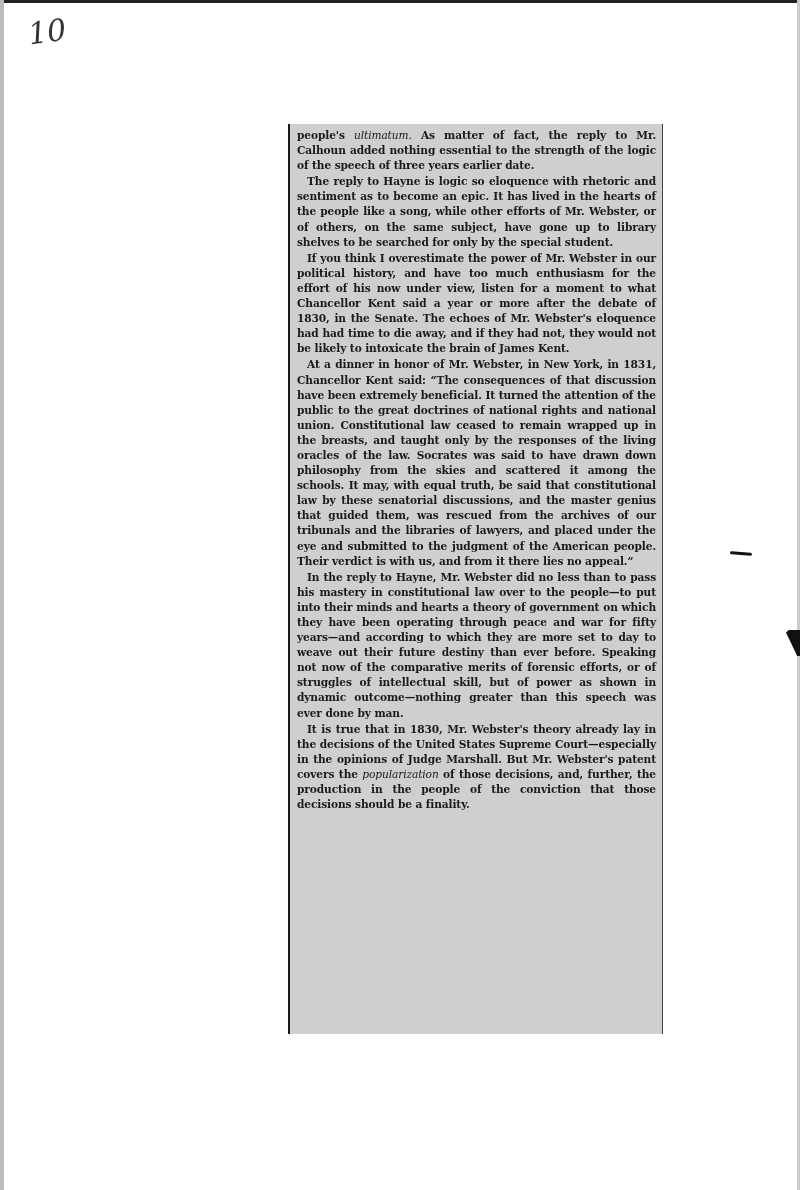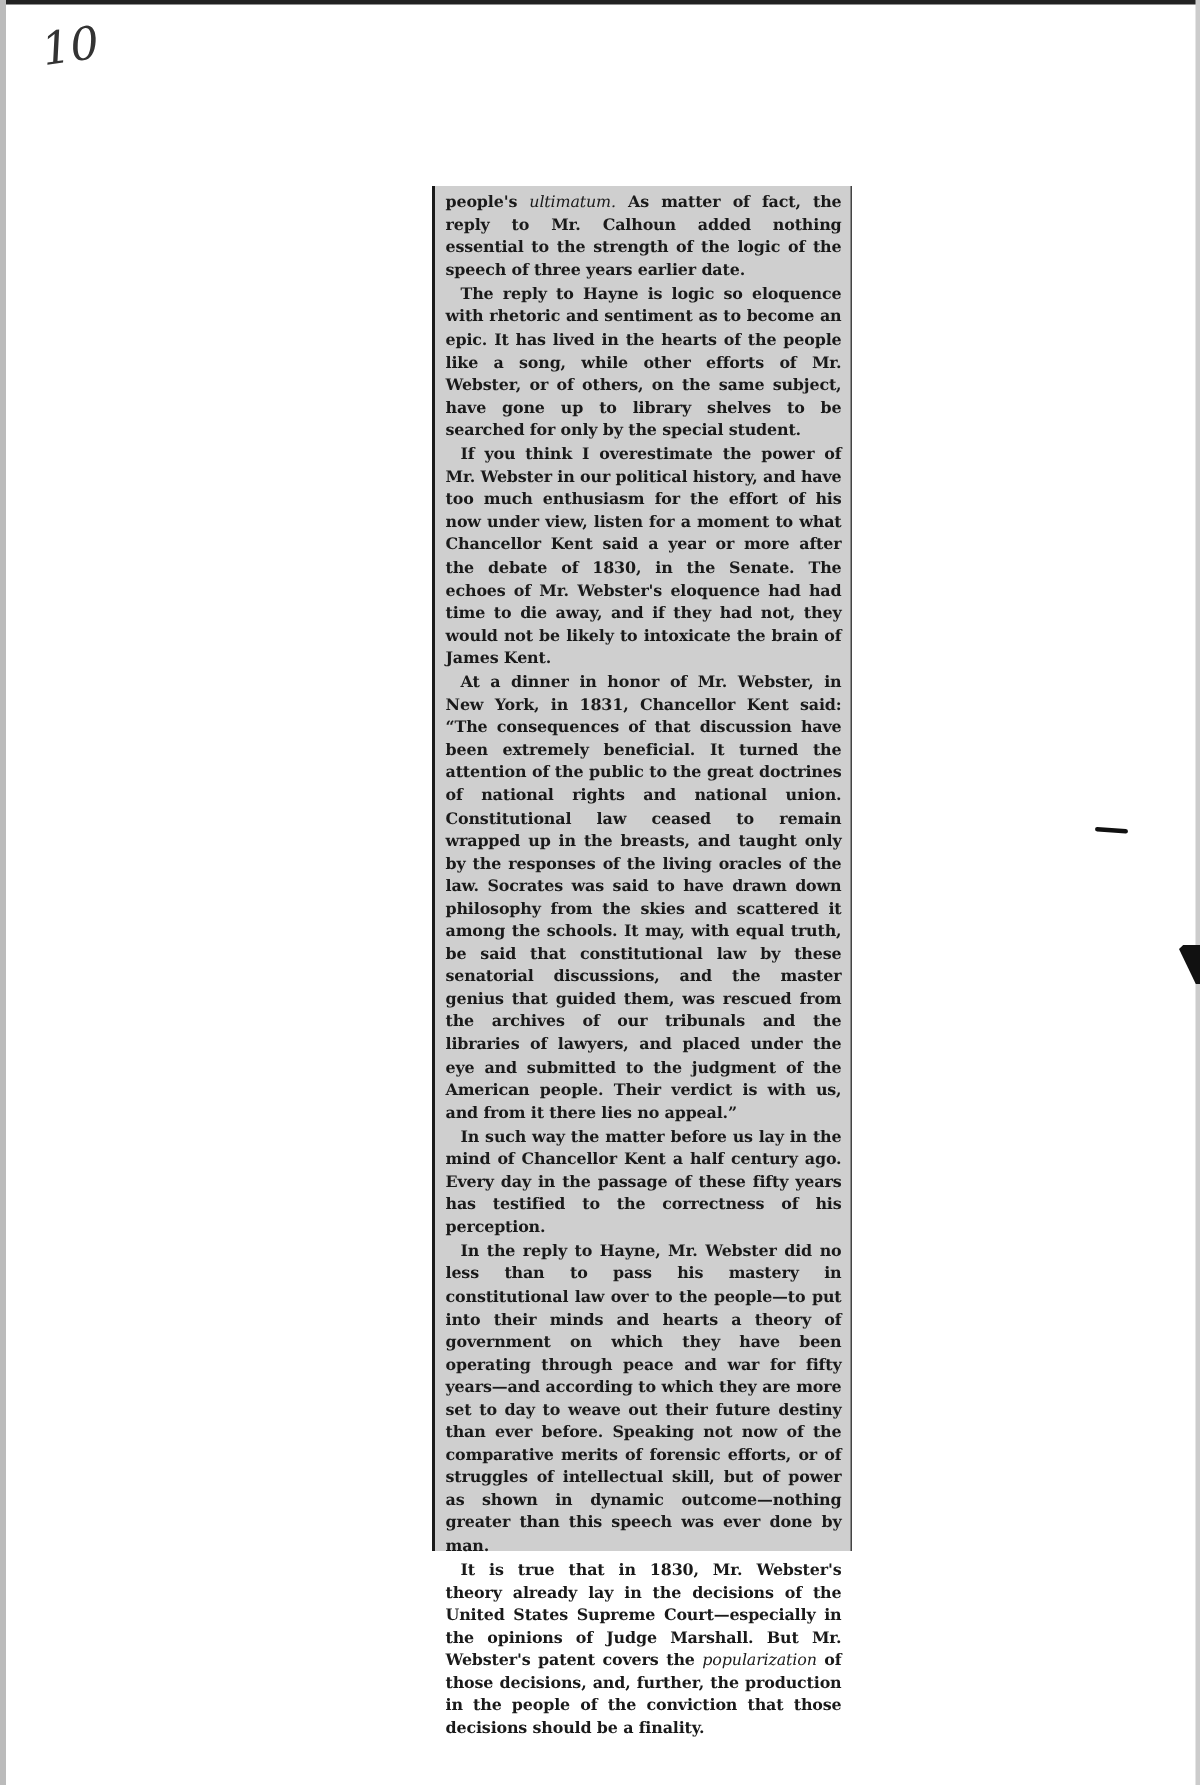--- a/index.html
+++ b/index.html
@@ -8,21 +8,21 @@
     font-family: "DejaVu Serif", serif;
   }
   .page-edge-top { position:absolute; left:0; top:0; width:800px; height:3px; background:#222; }
   .page-edge-left { position:absolute; left:0; top:0; width:4px; height:1190px; background:#bbb; }
   .page-edge-right { position:absolute; right:0; top:0; width:3px; height:1190px; background:#ccc; }
   .page-number {
     position:absolute; left:28px; top:14px; font-family:"DejaVu Serif", serif;
     font-style:italic; font-size:30px; color:#333; transform:rotate(-8deg);
   }
   .clipping {
-    position:absolute; left:288px; top:124px; width:280px; height:910px;
+    position:absolute; left:288px; top:124px; width:375px; height:910px;
     background:#cfcfcf;
     border-left:2px solid #1a1a1a;
     border-right:1px solid #444;
     box-sizing:border-box;
     padding:4px 6px 0 7px;
   }
   .clipping p {
     margin:0; font-family:"DejaVu Serif", serif; font-weight:bold;
     font-size:10.6px; line-height:15.1px; color:#1a1a1a; text-align:justify;
     letter-spacing:-0.1px;
@@ -40,19 +40,18 @@
 <div class="page-edge-left"></div>
 <div class="page-edge-right"></div>
 
 <div class="page-number">10</div>
 
 <div class="clipping">
   <p><span>people's </span><em>ultimatum.</em><span> As matter of fact, the reply to Mr. Calhoun added nothing essential to the strength of the logic of the speech of three years earlier date.</span></p>
   <p class="indent"><span>The reply to Hayne is logic so eloquence with rhetoric and sentiment as to become an epic. It has lived in the hearts of the people like a song, while other efforts of Mr. Webster, or of others, on the same subject, have gone up to library shelves to be searched for only by the special student.</span></p>
   <p class="indent"><span>If you think I overestimate the power of Mr. Webster in our political history, and have too much enthusiasm for the effort of his now under view, listen for a moment to what Chancellor Kent said a year or more after the debate of 1830, in the Senate. The echoes of Mr. Webster's eloquence had had time to die away, and if they had not, they would not be likely to intoxicate the brain of James Kent.</span></p>
   <p class="indent"><span>At a dinner in honor of Mr. Webster, in New York, in 1831, Chancellor Kent said: “The consequences of that discussion have been extremely beneficial. It turned the attention of the public to the great doctrines of national rights and national union. Constitutional law ceased to remain wrapped up in the breasts, and taught only by the responses of the living oracles of the law. Socrates was said to have drawn down philosophy from the skies and scattered it among the schools. It may, with equal truth, be said that constitutional law by these senatorial discussions, and the master genius that guided them, was rescued from the archives of our tribunals and the libraries of lawyers, and placed under the eye and submitted to the judgment of the American people. Their verdict is with us, and from it there lies no appeal.”</span></p>
-  <p class="indent"><span>In such way the matter before us lay in the mind of Chancellor Kent a half century ago. Every day in the passage of these fifty years has testified to the correctness of his perception.</span></p>
   <p class="indent"><span>In the reply to Hayne, Mr. Webster did no less than to pass his mastery in constitutional law over to the people—to put into their minds and hearts a theory of government on which they have been operating through peace and war for fifty years—and according to which they are more set to day to weave out their future destiny than ever before. Speaking not now of the comparative merits of forensic efforts, or of struggles of intellectual skill, but of power as shown in dynamic outcome—nothing greater than this speech was ever done by man.</span></p>
   <p class="indent"><span>It is true that in 1830, Mr. Webster's theory already lay in the decisions of the United States Supreme Court—especially in the opinions of Judge Marshall. But Mr. Webster's patent covers the </span><em>popularization</em><span> of those decisions, and, further, the production in the people of the conviction that those decisions should be a finality.</span></p>
 </div>
 
 <div class="mark-dash"></div>
 <div class="mark-wedge2"></div>
 
 </body></html>

